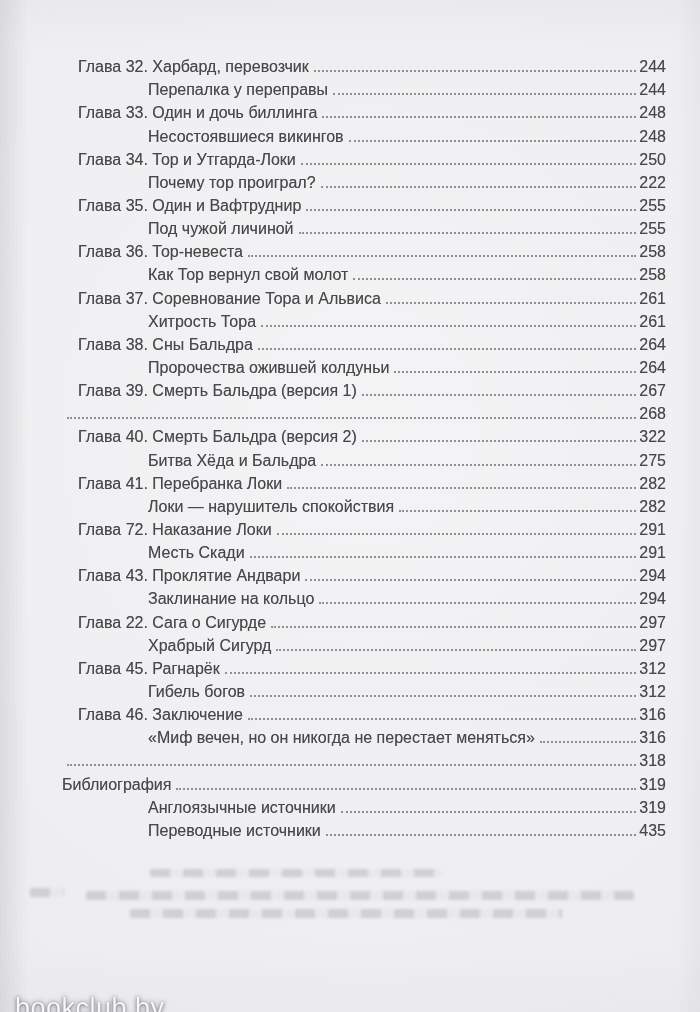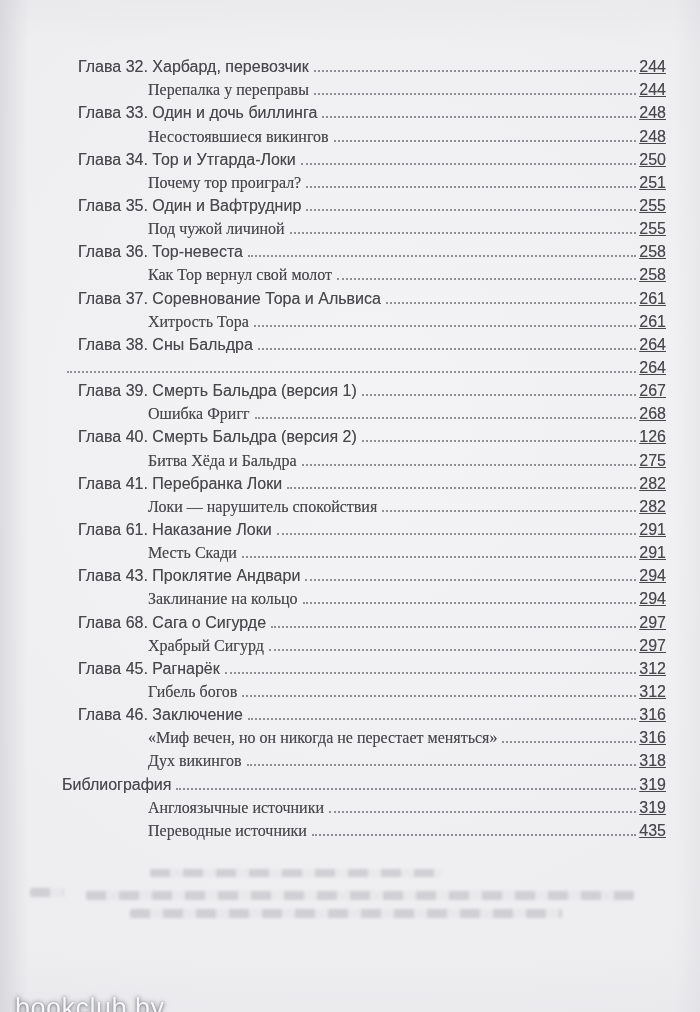--- a/index.html
+++ b/index.html
@@ -37,30 +37,30 @@
     text-shadow: 0 0 0.6px rgba(72,72,78,0.55);
   }
   .row {
     display: flex;
     align-items: flex-end;
     height: 23.15px;
     white-space: nowrap;
   }
   .row .label { flex: 0 0 auto; }
   .row.chapter .label { padding-left: 16px; }
-  .row.sub .label { padding-left: 86px; font-family: Liberation Serif, serif; }
+  .row.sub .label { padding-left: 86px; }
   .row.top .label { padding-left: 0; }
   .leader {
     flex: 1 1 auto;
     min-width: 8px;
     border-bottom: 2px dotted #7e7e84;
     margin: 0 3px 4px 5px;
     opacity: 0.85;
   }
-  .page-num { flex: 0 0 auto; text-decoration: underline; }
+  .page-num { flex: 0 0 auto; }
 
   
   .ghost {
     position: absolute;
     border-radius: 2px;
     background: repeating-linear-gradient(90deg,
       rgba(138,138,148,0.30) 0px, rgba(138,138,148,0.30) 20px,
       rgba(138,138,148,0.05) 20px, rgba(138,138,148,0.05) 33px);
     filter: blur(1.6px);
   }
@@ -112,21 +112,21 @@
         <span class="page-num">248</span>
       </div>
       <div class="row chapter">
         <span class="label">Глава 34. Тор и Утгарда-Локи</span>
         <span class="leader"></span>
         <span class="page-num">250</span>
       </div>
       <div class="row sub">
         <span class="label">Почему тор проиграл?</span>
         <span class="leader"></span>
-        <span class="page-num">251</span>
+        <span class="page-num">222</span>
       </div>
       <div class="row chapter">
         <span class="label">Глава 35. Один и Вафтруднир</span>
         <span class="leader"></span>
         <span class="page-num">255</span>
       </div>
       <div class="row sub">
         <span class="label">Под чужой личиной</span>
         <span class="leader"></span>
         <span class="page-num">255</span>
@@ -150,75 +150,75 @@
         <span class="label">Хитрость Тора</span>
         <span class="leader"></span>
         <span class="page-num">261</span>
       </div>
       <div class="row chapter">
         <span class="label">Глава 38. Сны Бальдра</span>
         <span class="leader"></span>
         <span class="page-num">264</span>
       </div>
       <div class="row sub">
+        <span class="label">Пророчества ожившей колдуньи</span>
         <span class="leader"></span>
         <span class="page-num">264</span>
       </div>
       <div class="row chapter">
         <span class="label">Глава 39. Смерть Бальдра (версия 1)</span>
         <span class="leader"></span>
         <span class="page-num">267</span>
       </div>
       <div class="row sub">
-        <span class="label">Ошибка Фригг</span>
         <span class="leader"></span>
         <span class="page-num">268</span>
       </div>
       <div class="row chapter">
         <span class="label">Глава 40. Смерть Бальдра (версия 2)</span>
         <span class="leader"></span>
-        <span class="page-num">126</span>
+        <span class="page-num">322</span>
       </div>
       <div class="row sub">
         <span class="label">Битва Хёда и Бальдра</span>
         <span class="leader"></span>
         <span class="page-num">275</span>
       </div>
       <div class="row chapter">
         <span class="label">Глава 41. Перебранка Локи</span>
         <span class="leader"></span>
         <span class="page-num">282</span>
       </div>
       <div class="row sub">
         <span class="label">Локи — нарушитель спокойствия</span>
         <span class="leader"></span>
         <span class="page-num">282</span>
       </div>
       <div class="row chapter">
-        <span class="label">Глава 61. Наказание Локи</span>
+        <span class="label">Глава 72. Наказание Локи</span>
         <span class="leader"></span>
         <span class="page-num">291</span>
       </div>
       <div class="row sub">
         <span class="label">Месть Скади</span>
         <span class="leader"></span>
         <span class="page-num">291</span>
       </div>
       <div class="row chapter">
         <span class="label">Глава 43. Проклятие Андвари</span>
         <span class="leader"></span>
         <span class="page-num">294</span>
       </div>
       <div class="row sub">
         <span class="label">Заклинание на кольцо</span>
         <span class="leader"></span>
         <span class="page-num">294</span>
       </div>
       <div class="row chapter">
-        <span class="label">Глава 68. Сага о Сигурде</span>
+        <span class="label">Глава 22. Сага о Сигурде</span>
         <span class="leader"></span>
         <span class="page-num">297</span>
       </div>
       <div class="row sub">
         <span class="label">Храбрый Сигурд</span>
         <span class="leader"></span>
         <span class="page-num">297</span>
       </div>
       <div class="row chapter">
         <span class="label">Глава 45. Рагнарёк</span>
@@ -234,21 +234,20 @@
         <span class="label">Глава 46. Заключение</span>
         <span class="leader"></span>
         <span class="page-num">316</span>
       </div>
       <div class="row sub">
         <span class="label">«Миф вечен, но он никогда не перестает меняться»</span>
         <span class="leader"></span>
         <span class="page-num">316</span>
       </div>
       <div class="row sub">
-        <span class="label">Дух викингов</span>
         <span class="leader"></span>
         <span class="page-num">318</span>
       </div>
       <div class="row top">
         <span class="label">Библиография</span>
         <span class="leader"></span>
         <span class="page-num">319</span>
       </div>
       <div class="row sub">
         <span class="label">Англоязычные источники</span>

